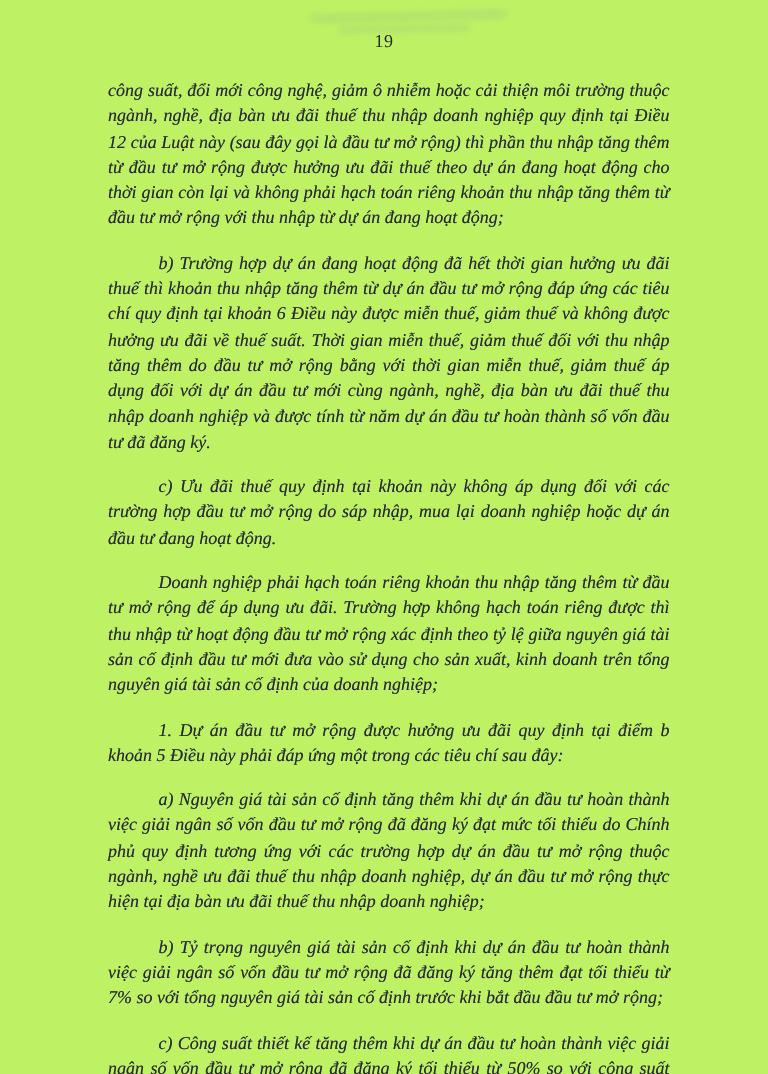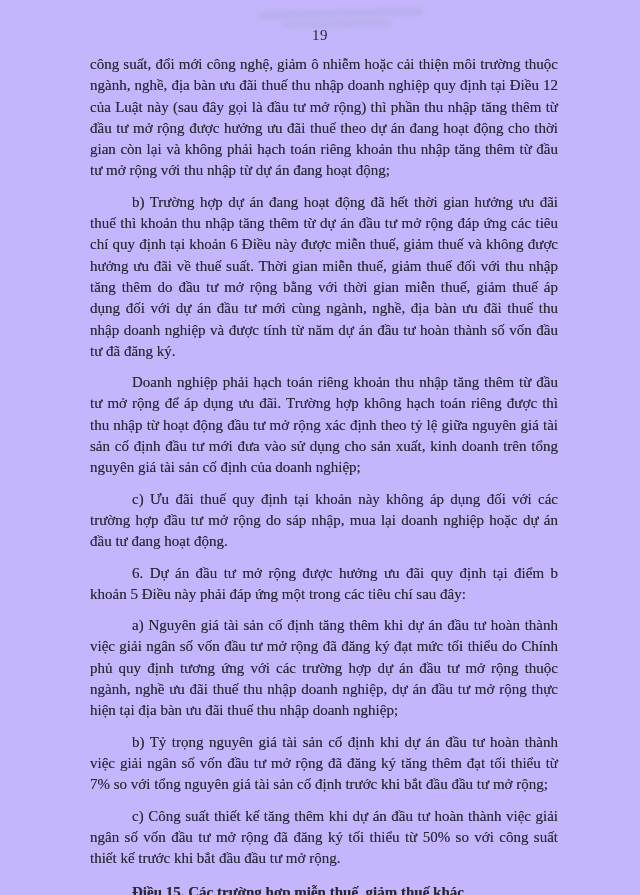--- a/index.html
+++ b/index.html
@@ -5,21 +5,21 @@
   html, body {
     margin: 0;
     padding: 0;
     background: #e8e8e6;
   }
   .page {
     position: relative;
     width: 640px;
     height: 895px;
     margin: 0 auto;
-    background: #c4b5fd;
+    background: #bef264;
     overflow: hidden;
     font-family: "Liberation Serif", "DejaVu Serif", serif;
     color: #272a33;
   }
   
   .smudge {
     position: absolute;
     left: 252px;
     top: 6px;
     width: 180px;
@@ -48,22 +48,23 @@
     position: absolute;
     left: 90px;
     top: 50px;
     width: 468px;
     font-size: 15px;
     line-height: 21.3px;
     text-align: justify;
     text-shadow: 0 0 0.5px rgba(39, 42, 51, 0.55);
   }
   .body-text p {
-    margin: 4px 0 10px 0;
+    margin: 16px 0 10px 0;
     text-indent: 42px;
+    font-style: italic;
   }
   .body-text p.continuation {
     text-indent: 0;
   }
   .body-text p.heading {
     font-weight: bold;
     margin-top: 13px;
     margin-bottom: 11px;
   }
   .body-text p:last-child {
@@ -78,23 +79,23 @@
   <div class="smudge">
     <div class="blob1"></div>
     <div class="blob2"></div>
   </div>
 
   <div class="page-number">19</div>
 
   <div class="body-text">
     <p class="continuation">công suất, đổi mới công nghệ, giảm ô nhiễm hoặc cải thiện môi trường thuộc ngành, nghề, địa bàn ưu đãi thuế thu nhập doanh nghiệp quy định tại Điều 12 của Luật này (sau đây gọi là đầu tư mở rộng) thì phần thu nhập tăng thêm từ đầu tư mở rộng được hưởng ưu đãi thuế theo dự án đang hoạt động cho thời gian còn lại và không phải hạch toán riêng khoản thu nhập tăng thêm từ đầu tư mở rộng với thu nhập từ dự án đang hoạt động;</p>
     <p>b) Trường hợp dự án đang hoạt động đã hết thời gian hưởng ưu đãi thuế thì khoản thu nhập tăng thêm từ dự án đầu tư mở rộng đáp ứng các tiêu chí quy định tại khoản 6 Điều này được miễn thuế, giảm thuế và không được hưởng ưu đãi về thuế suất. Thời gian miễn thuế, giảm thuế đối với thu nhập tăng thêm do đầu tư mở rộng bằng với thời gian miễn thuế, giảm thuế áp dụng đối với dự án đầu tư mới cùng ngành, nghề, địa bàn ưu đãi thuế thu nhập doanh nghiệp và được tính từ năm dự án đầu tư hoàn thành số vốn đầu tư đã đăng ký.</p>
+    <p>c) Ưu đãi thuế quy định tại khoản này không áp dụng đối với các trường hợp đầu tư mở rộng do sáp nhập, mua lại doanh nghiệp hoặc dự án đầu tư đang hoạt động.</p>
     <p>Doanh nghiệp phải hạch toán riêng khoản thu nhập tăng thêm từ đầu tư mở rộng để áp dụng ưu đãi. Trường hợp không hạch toán riêng được thì thu nhập từ hoạt động đầu tư mở rộng xác định theo tỷ lệ giữa nguyên giá tài sản cố định đầu tư mới đưa vào sử dụng cho sản xuất, kinh doanh trên tổng nguyên giá tài sản cố định của doanh nghiệp;</p>
-    <p>c) Ưu đãi thuế quy định tại khoản này không áp dụng đối với các trường hợp đầu tư mở rộng do sáp nhập, mua lại doanh nghiệp hoặc dự án đầu tư đang hoạt động.</p>
-    <p>6. Dự án đầu tư mở rộng được hưởng ưu đãi quy định tại điểm b khoản 5 Điều này phải đáp ứng một trong các tiêu chí sau đây:</p>
+    <p>1. Dự án đầu tư mở rộng được hưởng ưu đãi quy định tại điểm b khoản 5 Điều này phải đáp ứng một trong các tiêu chí sau đây:</p>
     <p>a) Nguyên giá tài sản cố định tăng thêm khi dự án đầu tư hoàn thành việc giải ngân số vốn đầu tư mở rộng đã đăng ký đạt mức tối thiểu do Chính phủ quy định tương ứng với các trường hợp dự án đầu tư mở rộng thuộc ngành, nghề ưu đãi thuế thu nhập doanh nghiệp, dự án đầu tư mở rộng thực hiện tại địa bàn ưu đãi thuế thu nhập doanh nghiệp;</p>
     <p>b) Tỷ trọng nguyên giá tài sản cố định khi dự án đầu tư hoàn thành việc giải ngân số vốn đầu tư mở rộng đã đăng ký tăng thêm đạt tối thiểu từ 7% so với tổng nguyên giá tài sản cố định trước khi bắt đầu đầu tư mở rộng;</p>
     <p>c) Công suất thiết kế tăng thêm khi dự án đầu tư hoàn thành việc giải ngân số vốn đầu tư mở rộng đã đăng ký tối thiểu từ 50% so với công suất thiết kế trước khi bắt đầu đầu tư mở rộng.</p>
     <p class="heading">Điều 15. Các trường hợp miễn thuế, giảm thuế khác</p>
 
   </div>
 
 </div>
 
 </body></html>

